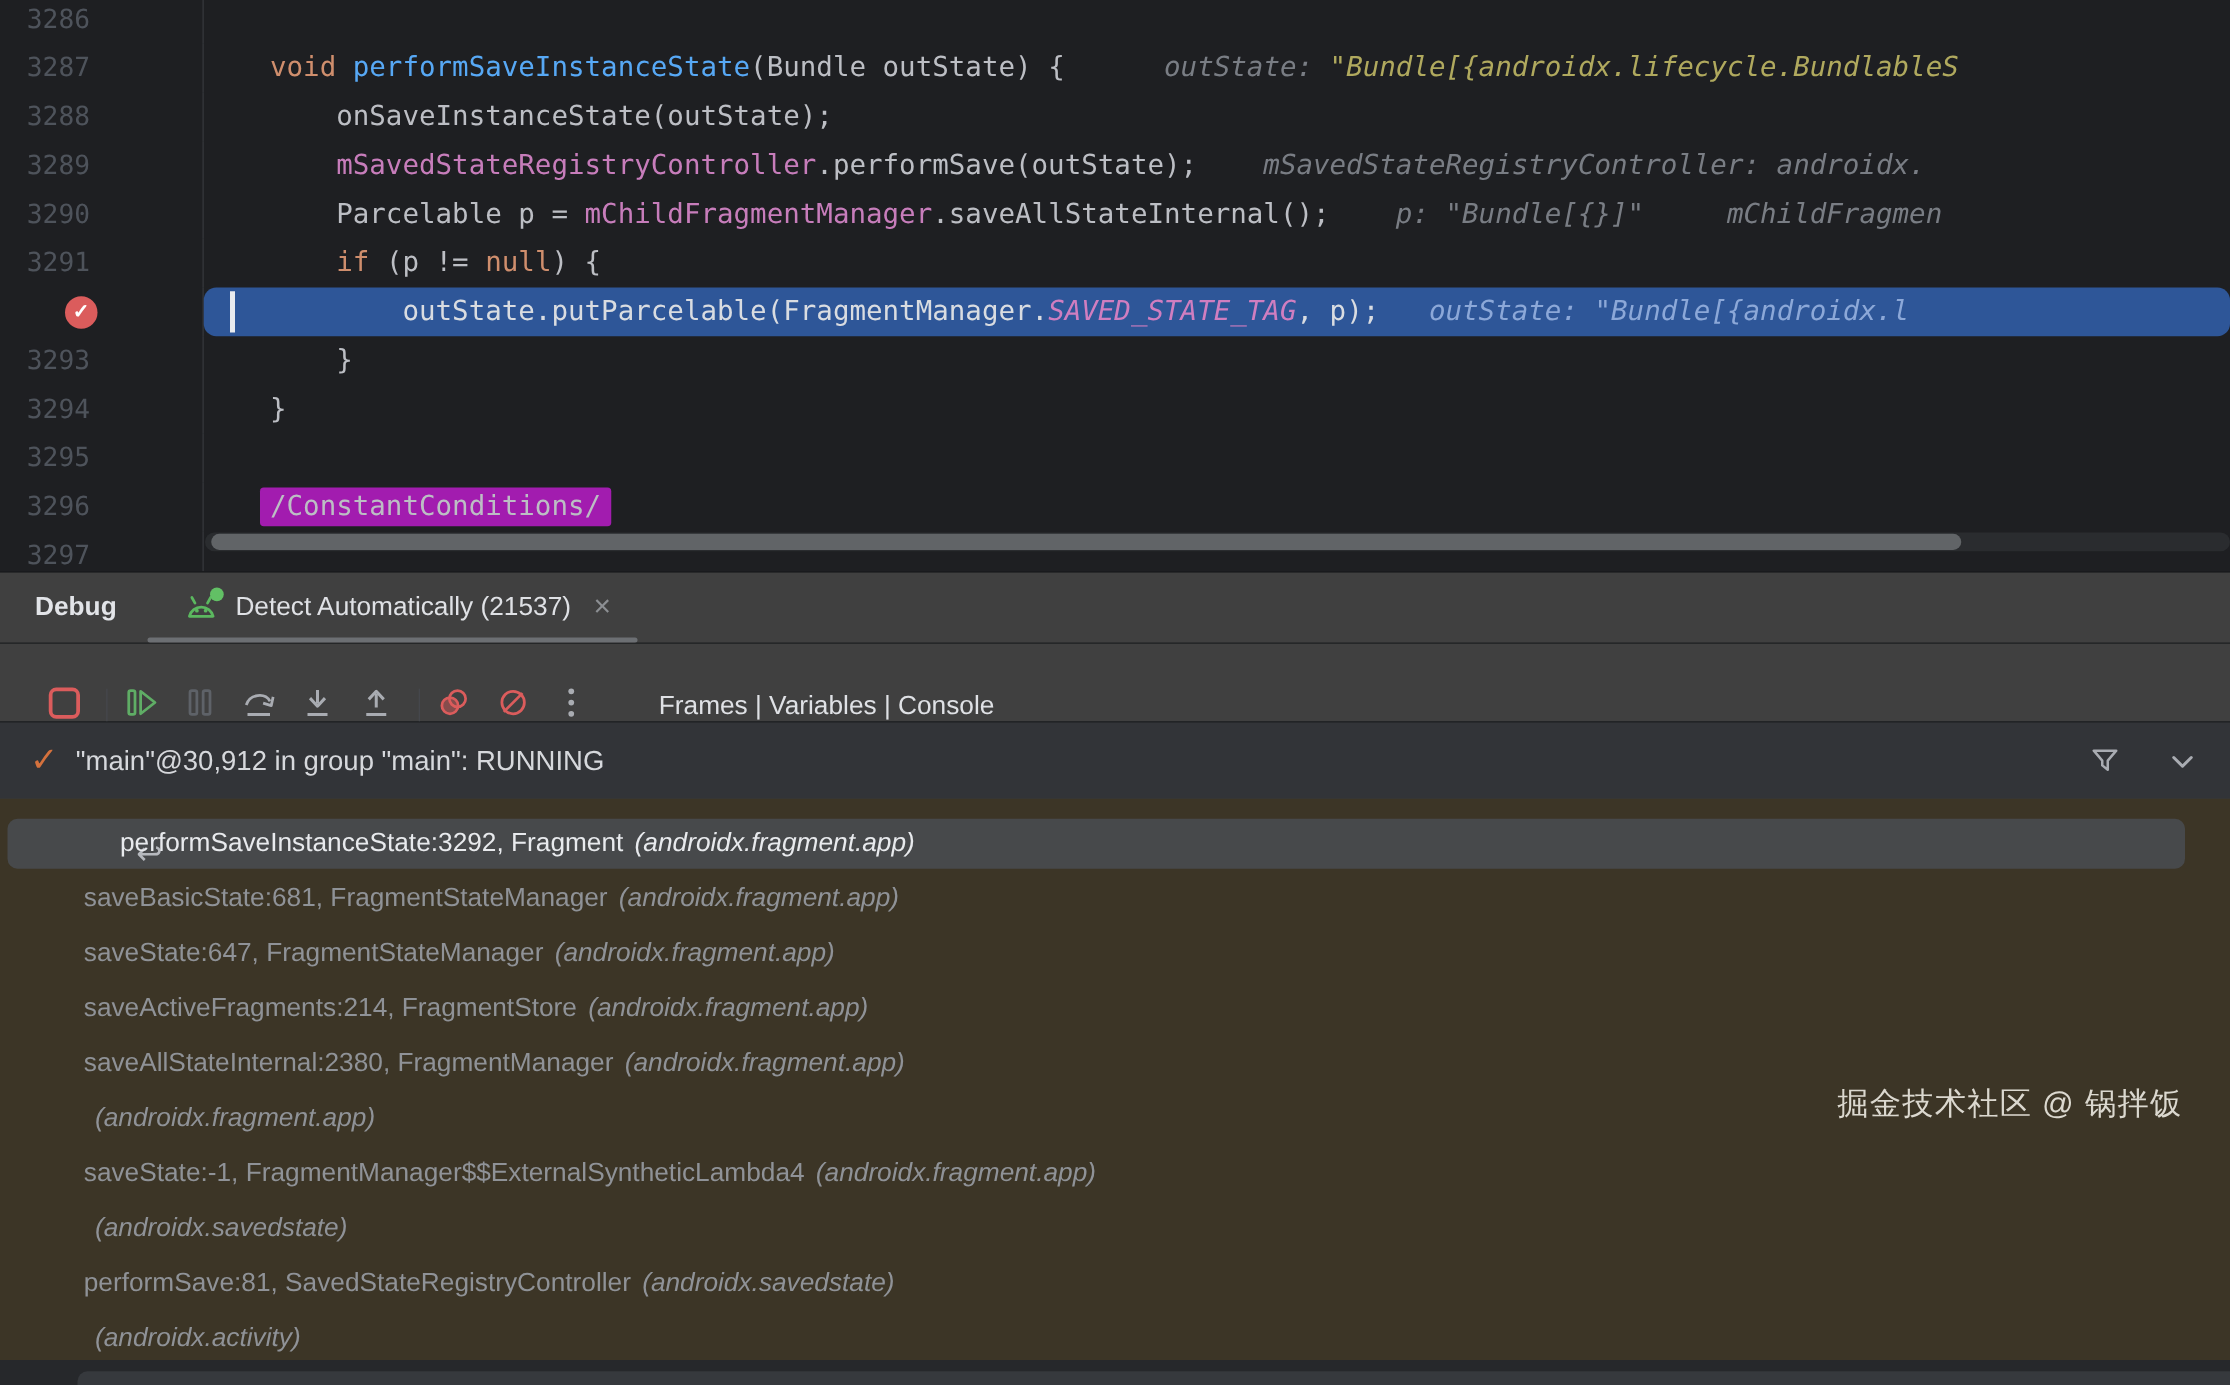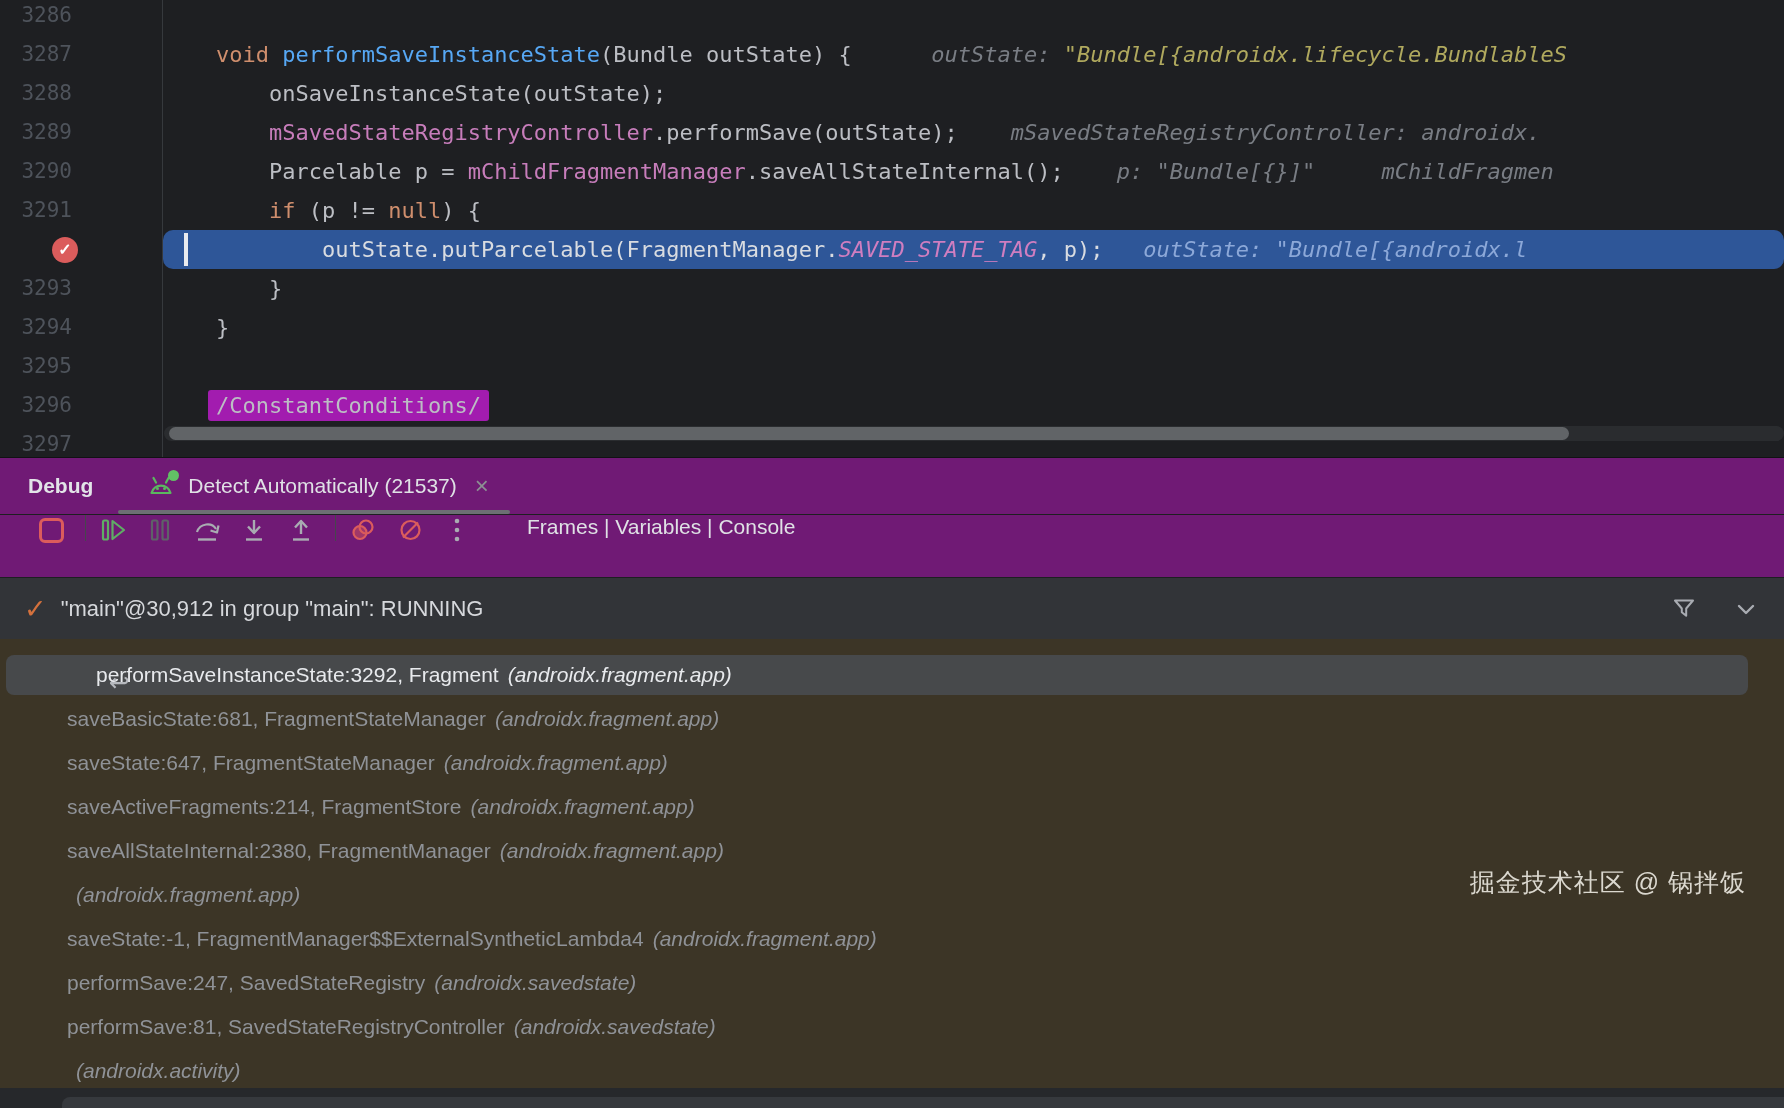--- a/index.html
+++ b/index.html
@@ -28,31 +28,31 @@
   .seg.hint-val{color:#B0A95E;}
   .seg.hint-exec{color:#8CA8D8;}
   .ed-line.exec .code{background:#2E5698;}
   .ed-line.exec .seg.plain{color:#D9DCE1;}
   .caret{position:absolute;left:21px;top:3px;bottom:3px;width:4px;background:#E9EBEF;}
   .hl-box{background:#a21caf;padding:3px 8px;margin-left:-8px;border-radius:3px;}
   .h-track{position:absolute;left:164px;top:426px;width:1620px;height:15px;background:#2A2C2F;border-radius:8px;}
   .h-thumb{position:absolute;left:5px;top:1px;width:1400px;height:13px;background:#616467;border-radius:7px;cursor:pointer;}
 
   
-  .panel{position:absolute;top:457px;left:0;width:1784px;bottom:0;background:#701a75;border-top:1px solid #111214;box-sizing:border-box;}
+  .panel{position:absolute;top:457px;left:0;width:1784px;bottom:0;background:#404040;border-top:1px solid #111214;box-sizing:border-box;}
   .p-header{position:relative;height:56px;display:flex;align-items:center;box-sizing:border-box;}
   .dbg-title{margin-left:28px;font-weight:bold;font-size:21px;color:#E2E4E8;}
   .session-tab{display:flex;align-items:center;margin-left:54px;cursor:pointer;}
   .droid-wrap{position:relative;width:30px;height:26px;}
   .droid-dot{position:absolute;right:-2px;top:-3px;width:11px;height:11px;border-radius:50%;background:#62C065;}
   .tab-label{margin-left:11px;font-size:21px;color:#DFE1E5;}
   .tab-close{margin-left:18px;font-size:24px;color:#8C8F93;line-height:20px;cursor:pointer;}
   .tab-underline{position:absolute;left:118px;bottom:0;width:392px;height:4px;border-radius:2px;background:#6C6F73;}
 
-  .p-toolbar{height:63px;border-top:1px solid #1D1F21;display:flex;align-items:flex-start;padding-left:36px;box-sizing:border-box;}
+  .p-toolbar{height:63px;border-top:1px solid #1D1F21;display:flex;align-items:flex-end;padding-left:36px;box-sizing:border-box;}
   .tbtn{width:30px;height:30px;display:flex;align-items:center;justify-content:center;background:none;border:none;padding:0;margin-right:17px;cursor:pointer;}
   .tsep{width:1px;height:26px;background:#45474C;margin:0 12px 0 2px;}
   .stop-sq{width:19px;height:19px;border:3px solid #DB5C5C;border-radius:6px;}
   .views-label{margin-left:38px;font-size:21px;color:#DFE1E5;cursor:pointer;}
 
   .p-thread{height:62px;border-top:1px solid #1D1F21;background:#323438;display:flex;align-items:center;
             padding:0 26px 0 24px;box-sizing:border-box;cursor:pointer;}
   .check{color:#D4713D;font-size:27px;font-weight:bold;}
   .thread-text{margin-left:14px;font-size:22px;color:#D6D8DC;}
   .funnel{margin-left:auto;cursor:pointer;display:flex;}
@@ -281,21 +281,20 @@
           <span class="pkg">(androidx.fragment.app)</span>
         </div>
         <div class="frame-row">
           <span class="pkg">(androidx.fragment.app)</span>
         </div>
         <div class="frame-row">
           <span class="method">saveState:-1, FragmentManager$$ExternalSyntheticLambda4</span>
           <span class="pkg">(androidx.fragment.app)</span>
         </div>
         <div class="frame-row">
-          <span class="method">performSave:247, SavedStateRegistry</span>
           <span class="pkg">(androidx.savedstate)</span>
         </div>
         <div class="frame-row">
           <span class="method">performSave:81, SavedStateRegistryController</span>
           <span class="pkg">(androidx.savedstate)</span>
         </div>
         <div class="frame-row">
           <span class="pkg">(androidx.activity)</span>
         </div>
       </div>

